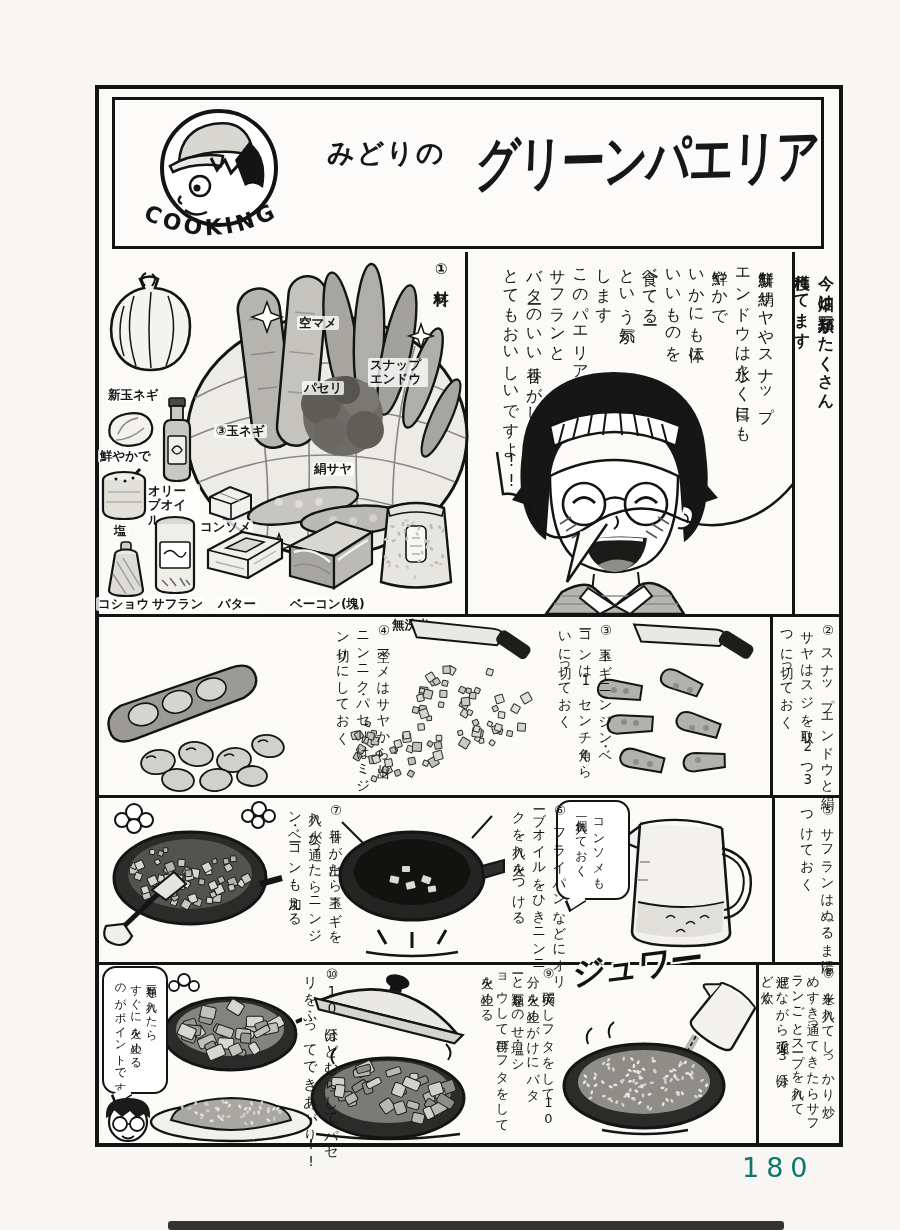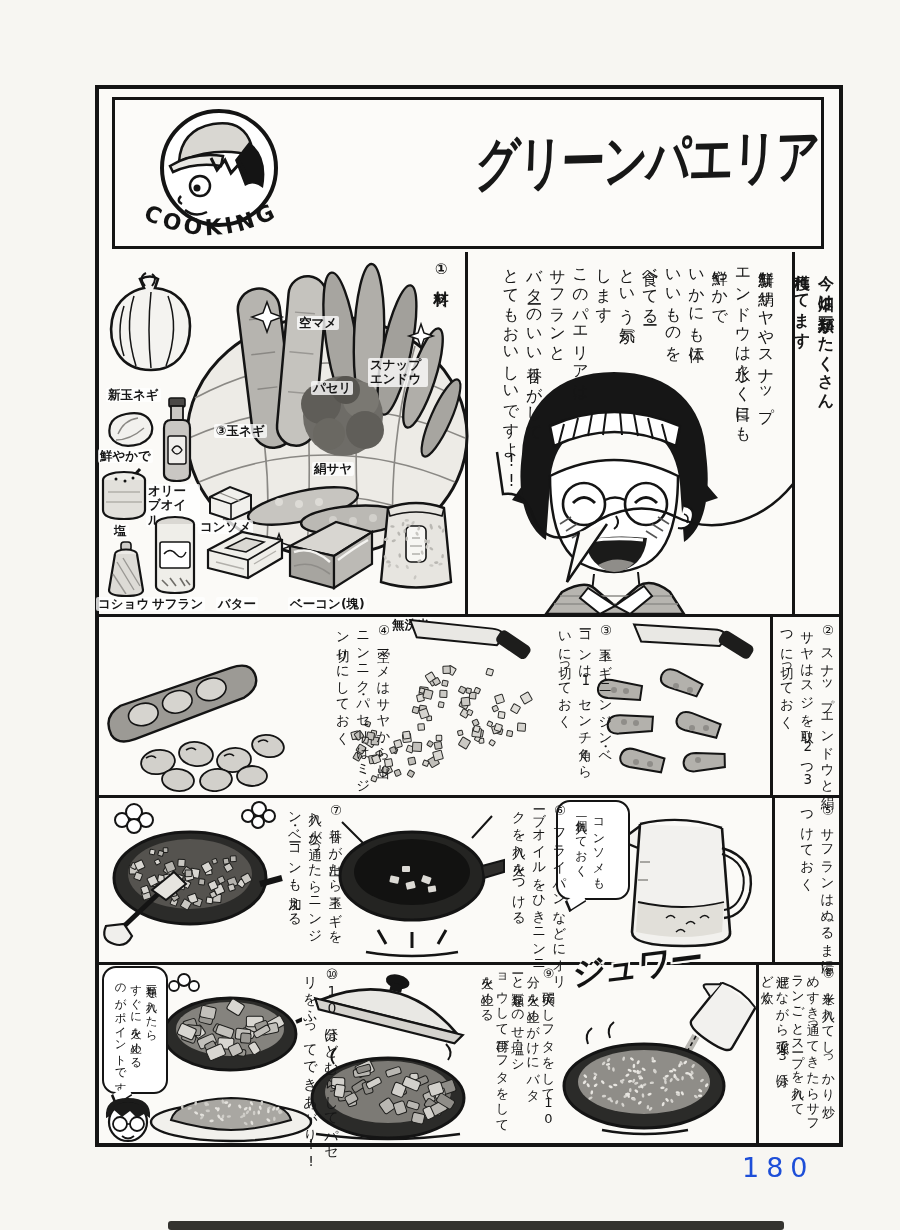--- a/index.html
+++ b/index.html
@@ -16,21 +16,21 @@
   .step{font-size:13.5px;line-height:1.5;font-weight:500;}
   .small{font-size:12px;line-height:1.45;font-weight:500;}
   .kicker{font-size:27px;font-weight:800;line-height:1.4;letter-spacing:2px;}
   .bigtitle{font-size:44px;font-weight:900;letter-spacing:-2px;transform:rotate(-1.5deg) skewX(-4deg) scaleY(1.32);transform-origin:left top;white-space:nowrap;}
   .ilabel{font-size:12.5px;font-weight:700;background:rgba(255,255,255,.78);padding:0 2px;border-radius:2px;line-height:1.15;}
   .bubble{background:#fff;border:2.5px solid #141414;border-radius:14px;box-sizing:border-box;}
   .bubble:after{content:'';position:absolute;bottom:-11px;left:10px;width:13px;height:13px;background:#fff;
                 border-right:2.5px solid #141414;border-bottom:2.5px solid #141414;transform:skewX(-30deg) rotate(45deg);}
   .sfx{font-size:33px;font-weight:900;letter-spacing:-1px;transform:rotate(-7deg) skewX(-9deg);color:#121212;
        text-shadow:2px 2px 0 #fbfaf7,-2px -2px 0 #fbfaf7,2px -2px 0 #fbfaf7,-2px 2px 0 #fbfaf7;z-index:6;}
-  .pagenum{font-size:27px;letter-spacing:7px;color:#1d4ed8;font-weight:500;}
+  .pagenum{font-size:27px;letter-spacing:7px;color:#0f766e;font-weight:500;}
   svg{display:block;}
 </style>
 </head>
 <body>
 
 <div class="page">
 
   <div class="abs frame"></div>
 
   <div class="abs titlebox">
@@ -42,20 +42,21 @@
       <path d="M88 54 l6 12 8 -10 6 13 9 -10 6 11" fill="none" stroke="#141414" stroke-width="3"></path>
       <circle cx="77" cy="82" r="10" fill="#fff" stroke="#141414" stroke-width="2.5"></circle>
       <circle cx="74" cy="84" r="3.5" fill="#141414"></circle>
       <path d="M58 92 q-5 5 1 8 M62 106 q10 8 22 2" fill="none" stroke="#141414" stroke-width="2.5"></path>
       <path id="cookarc" d="M16 112 Q93 154 172 102" fill="none"></path>
       <text font-size="22" font-weight="bold" letter-spacing="4" fill="#141414">
         <textPath href="#cookarc" startOffset="4">COOKING</textPath>
       </text>
     </svg>
     <div class="abs kicker" style="left:212px;top:34px">
+      <div>みどりの</div>
     </div>
     <div class="abs bigtitle" style="left:362px;top:26px">グリーンパエリア</div>
   </div>
 
   <div class="abs vline" style="left:465px;top:252px;height:362px"></div>
   <div class="abs vline" style="left:792px;top:252px;height:362px"></div>
   <div class="abs hline" style="left:99px;top:614px;width:740px"></div>
 
   <div class="abs vt narr" style="right:62px;top:262px">
     <div>今 畑は豆類がたくさん</div>
@@ -139,21 +140,21 @@
       <circle cx="136" cy="244" r="4" fill="#dddbd6"></circle>
     <circle cx="150" cy="262" r="4" fill="#d2d0cb"></circle>
       <circle cx="170" cy="263" r="4" fill="#d2d0cb"></circle>
       <circle cx="190" cy="260" r="4" fill="#d2d0cb"></circle>
     <path d="M84 44 l4 11 11 4 -11 4 -4 11 -4 -11 -11 -4 11 -4 Z" fill="#fff" stroke="#141414" stroke-width="1.5"></path>
     <path d="M238 66 l3 9 9 3 -9 3 -3 9 -3 -9 -9 -3 9 -3 Z" fill="#fff" stroke="#141414" stroke-width="1.5"></path>
     <path d="M96 276 l3 9 9 3 -9 3 -3 9 -3 -9 -9 -3 9 -3 Z" fill="#fff" stroke="#141414" stroke-width="1.5"></path>
   </svg>
 
   <div class="abs ilabel" style="left:297px;top:316px">空マメ</div>
-  <div class="abs ilabel" style="left:311px;top:381px">パセリ</div>
+  <div class="abs ilabel" style="left:302px;top:381px">パセリ</div>
   <div class="abs ilabel" style="left:368px;top:358px;width:56px">スナップエンドウ</div>
   <div class="abs ilabel" style="left:214px;top:424px">③玉ネギ</div>
   <div class="abs ilabel" style="left:312px;top:462px">絹サヤ</div>
 
   <svg class="abs" style="left:102px;top:272px" width="98" height="104" viewBox="0 0 98 104">
     <path d="M49 98 C16 98 6 70 10 48 C14 26 32 18 42 16 L38 7 Q49 2 56 7 L53 16 C74 18 88 32 88 54 C88 80 74 98 49 98 Z" fill="#f4f3f0" stroke="#141414" stroke-width="2.6"></path>
     <path d="M43 14 q-7 -9 1 -13 M50 14 q6 -8 0 -12" fill="none" stroke="#141414" stroke-width="2"></path>
     <path d="M32 24 Q22 56 34 94 M49 20 Q45 58 49 96 M66 24 Q78 56 64 94 M22 34 Q14 60 22 84" fill="none" stroke="#141414" stroke-width="1.5"></path>
   </svg>
   <div class="abs ilabel" style="left:106px;top:388px">新玉ネギ</div>

